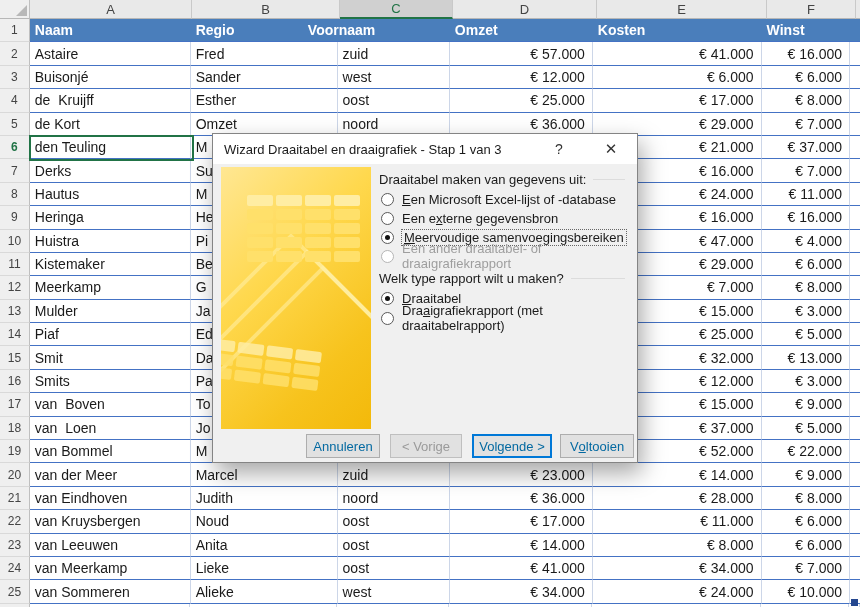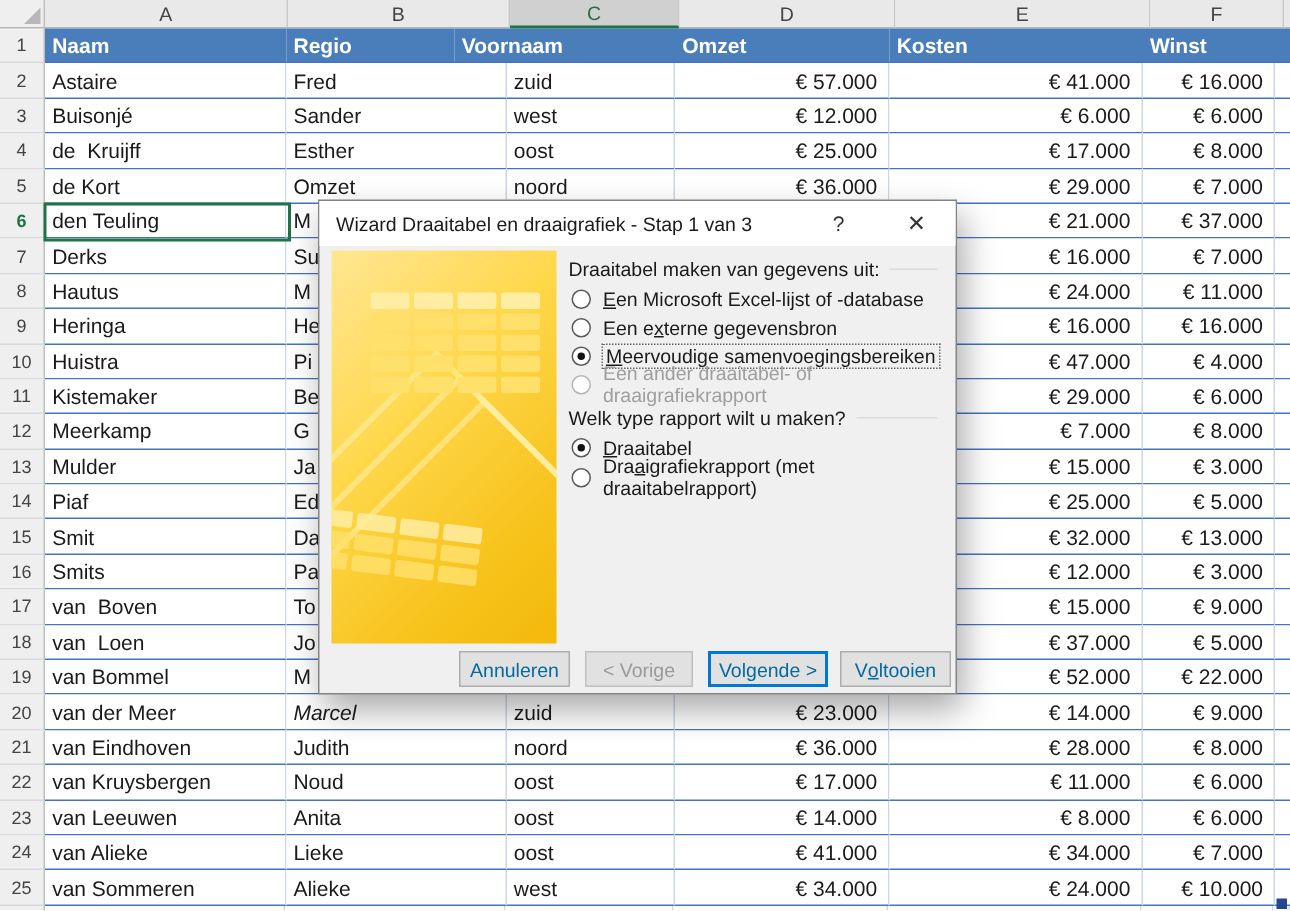--- a/index.html
+++ b/index.html
@@ -278,21 +278,21 @@
           <div class="c" style="width: 148px;">M</div>
           <div class="c" style="width: 113px;"></div>
           <div class="c num" style="width: 144px;"></div>
           <div class="c num" style="width: 170px;">€ 52.000</div>
           <div class="c num" style="width: 89px;">€ 22.000</div>
           <div class="c" style="width: 4px; border-right: none;"></div>
         </div>
         <div class="row">
           <div class="rowhdr" style="width: 30px;">20</div>
           <div class="c" style="width: 162px;">van der Meer</div>
-          <div class="c" style="width: 148px; font-style: italic;">Marcel</div>
+          <div class="c" style="width: 148px;">Marcel</div>
           <div class="c" style="width: 113px;">zuid</div>
           <div class="c num" style="width: 144px;">€ 23.000</div>
           <div class="c num" style="width: 170px;">€ 14.000</div>
           <div class="c num" style="width: 89px;">€ 9.000</div>
           <div class="c" style="width: 4px; border-right: none;"></div>
         </div>
         <div class="row">
           <div class="rowhdr" style="width: 30px;">21</div>
           <div class="c" style="width: 162px;">van Eindhoven</div>
           <div class="c" style="width: 148px;">Judith</div>
@@ -317,21 +317,21 @@
           <div class="c" style="width: 162px;">van Leeuwen</div>
           <div class="c" style="width: 148px;">Anita</div>
           <div class="c" style="width: 113px;">oost</div>
           <div class="c num" style="width: 144px;">€ 14.000</div>
           <div class="c num" style="width: 170px;">€ 8.000</div>
           <div class="c num" style="width: 89px;">€ 6.000</div>
           <div class="c" style="width: 4px; border-right: none;"></div>
         </div>
         <div class="row">
           <div class="rowhdr" style="width: 30px;">24</div>
-          <div class="c" style="width: 162px;">van Alieke</div>
+          <div class="c" style="width: 162px;">van Meerkamp</div>
           <div class="c" style="width: 148px;">Lieke</div>
           <div class="c" style="width: 113px;">oost</div>
           <div class="c num" style="width: 144px;">€ 41.000</div>
           <div class="c num" style="width: 170px;">€ 34.000</div>
           <div class="c num" style="width: 89px;">€ 7.000</div>
           <div class="c" style="width: 4px; border-right: none;"></div>
         </div>
         <div class="row">
           <div class="rowhdr" style="width: 30px;">25</div>
           <div class="c" style="width: 162px;">van Sommeren</div>

